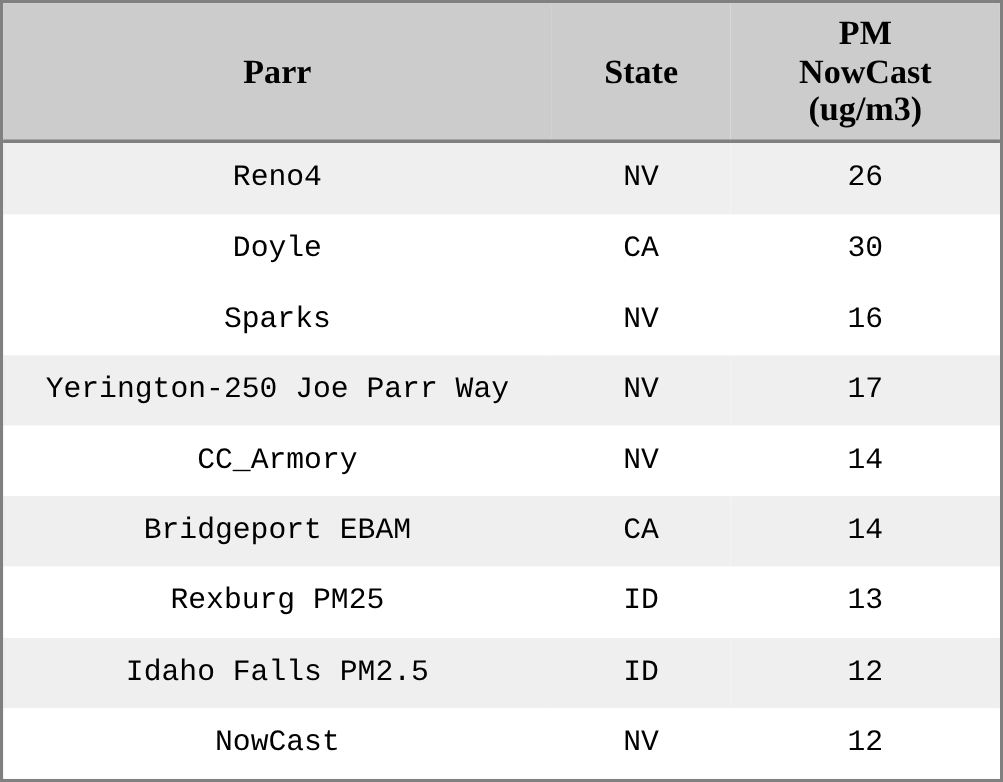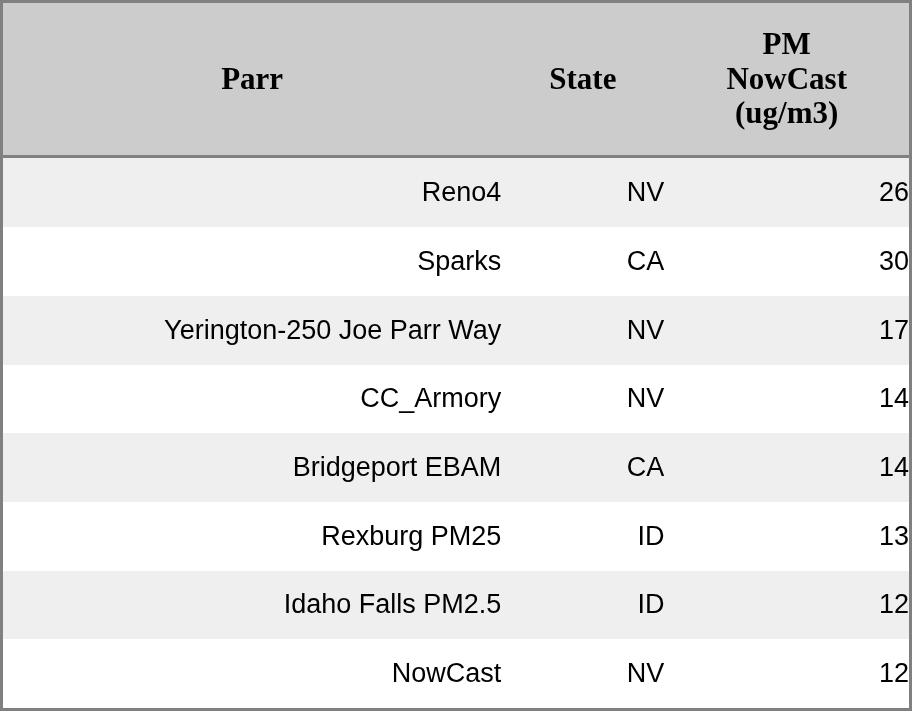--- a/index.html
+++ b/index.html
@@ -27,37 +27,37 @@
     table-layout: fixed;
   }
   thead th {
     background: #cccccc;
     color: #000000;
     font-weight: bold;
     font-size: 31px;
     line-height: 1.12;
     text-align: center;
     vertical-align: middle;
-    padding: 24px 4px;
+    padding: 10px 4px;
     border-bottom: 3px solid #808080;
     font-family: "Liberation Serif", "DejaVu Serif", serif;
   }
   col.col-site { width: 55%; }
   col.col-state { width: 18%; }
   col.col-value { width: 27%; }
 
   tbody td {
     font-size: 27px;
     color: #000000;
-    text-align: right;
+    text-align: center;
     vertical-align: middle;
     padding: 0;
     height: 58px;
     border: none;
-    font-family: Liberation Sans, sans-serif;
+    font-family: Liberation Mono, monospace;
   }
   tbody tr.odd-row td {
     background: #efefef;
   }
   tbody tr.even-row td {
     background: #ffffff;
   }
 </style>
 </head>
 <body>
@@ -84,23 +84,28 @@
         </th>
       </tr>
     </thead>
     <tbody>
       <tr class="odd-row">
         <td>Reno4</td>
         <td>NV</td>
         <td>26</td>
       </tr>
       <tr class="even-row">
-        <td>Sparks</td>
+        <td>Doyle</td>
         <td>CA</td>
         <td>30</td>
+      </tr>
+      <tr class="even-row">
+        <td>Sparks</td>
+        <td>NV</td>
+        <td>16</td>
       </tr>
       <tr class="odd-row">
         <td>Yerington-250 Joe Parr Way</td>
         <td>NV</td>
         <td>17</td>
       </tr>
       <tr class="even-row">
         <td>CC_Armory</td>
         <td>NV</td>
         <td>14</td>

